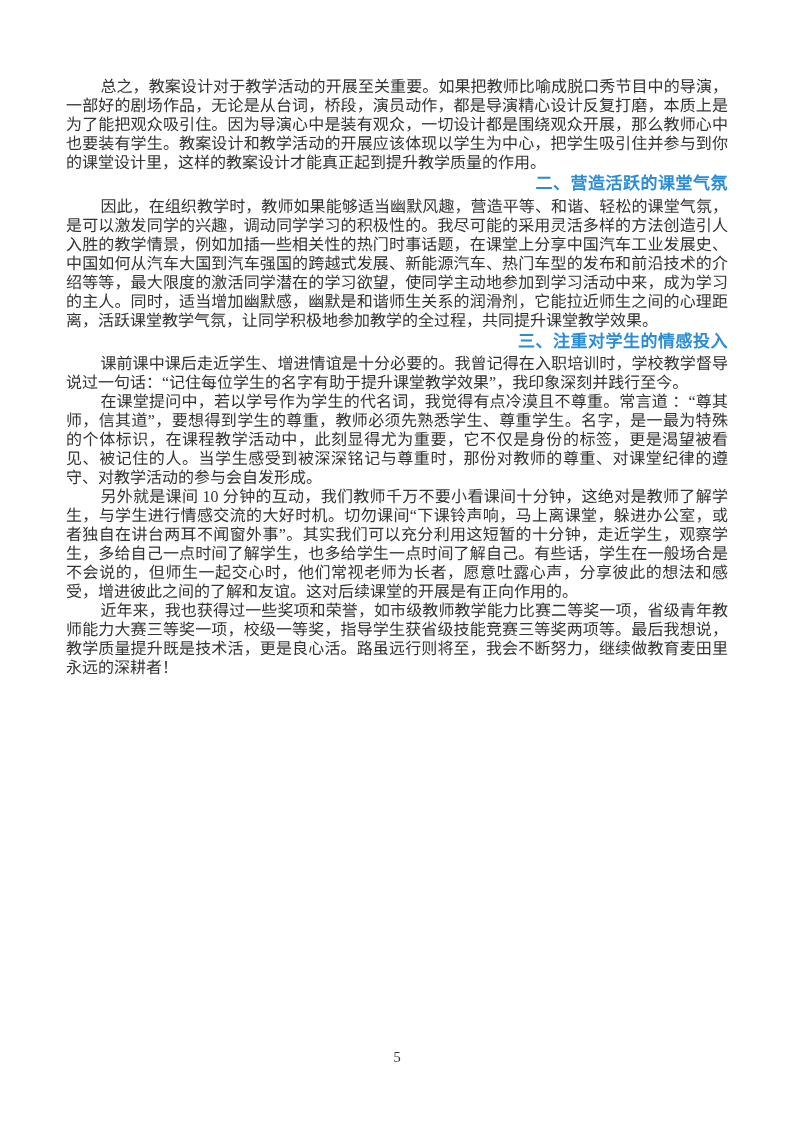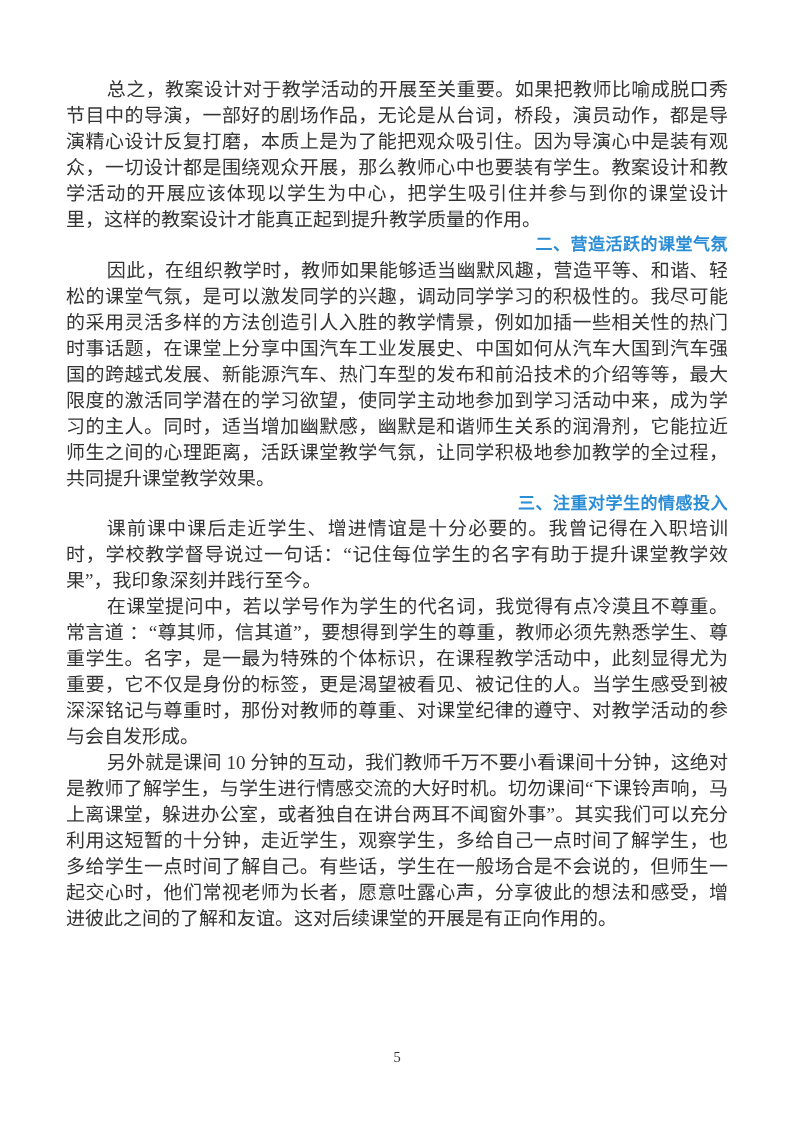--- a/index.html
+++ b/index.html
@@ -16,22 +16,22 @@
     font-family: "Liberation Serif", "DejaVu Serif", serif;
   }
   .content {
     position: absolute;
     top: 77px;
     left: 66px;
     width: 662px;
   }
   .para {
     margin: 0;
-    font-size: 19px;
-    line-height: 26px;
+    font-size: 16px;
+    line-height: 19px;
     color: #333333;
     text-align: justify;
     text-indent: 2.15em;
     font-family: "Liberation Serif", "DejaVu Serif", serif;
     word-break: break-all;
   }
   .heading {
     margin: 0;
     font-size: 17px;
     line-height: 24.5px;
@@ -59,15 +59,16 @@
 
 <div class="page">
   <div class="content">
     <p class="para">总之，教案设计对于教学活动的开展至关重要。如果把教师比喻成脱口秀节目中的导演，一部好的剧场作品，无论是从台词，桥段，演员动作，都是导演精心设计反复打磨，本质上是为了能把观众吸引住。因为导演心中是装有观众，一切设计都是围绕观众开展，那么教师心中也要装有学生。教案设计和教学活动的开展应该体现以学生为中心，把学生吸引住并参与到你的课堂设计里，这样的教案设计才能真正起到提升教学质量的作用。</p>
     <h2 class="heading">二、营造活跃的课堂气氛</h2>
     <p class="para">因此，在组织教学时，教师如果能够适当幽默风趣，营造平等、和谐、轻松的课堂气氛，是可以激发同学的兴趣，调动同学学习的积极性的。我尽可能的采用灵活多样的方法创造引人入胜的教学情景，例如加插一些相关性的热门时事话题，在课堂上分享中国汽车工业发展史、中国如何从汽车大国到汽车强国的跨越式发展、新能源汽车、热门车型的发布和前沿技术的介绍等等，最大限度的激活同学潜在的学习欲望，使同学主动地参加到学习活动中来，成为学习的主人。同时，适当增加幽默感，幽默是和谐师生关系的润滑剂，它能拉近师生之间的心理距离，活跃课堂教学气氛，让同学积极地参加教学的全过程，共同提升课堂教学效果。</p>
     <h2 class="heading">三、注重对学生的情感投入</h2>
     <p class="para">课前课中课后走近学生、增进情谊是十分必要的。我曾记得在入职培训时，学校教学督导说过一句话：“记住每位学生的名字有助于提升课堂教学效果”，我印象深刻并践行至今。</p>
     <p class="para">在课堂提问中，若以学号作为学生的代名词，我觉得有点冷漠且不尊重。常言道 ：“尊其师，信其道”，要想得到学生的尊重，教师必须先熟悉学生、尊重学生。名字，是一最为特殊的个体标识，在课程教学活动中，此刻显得尤为重要，它不仅是身份的标签，更是渴望被看见、被记住的人。当学生感受到被深深铭记与尊重时，那份对教师的尊重、对课堂纪律的遵守、对教学活动的参与会自发形成。</p>
     <p class="para">另外就是课间 10 分钟的互动，我们教师千万不要小看课间十分钟，这绝对是教师了解学生，与学生进行情感交流的大好时机。切勿课间“下课铃声响，马上离课堂，躲进办公室，或者独自在讲台两耳不闻窗外事”。其实我们可以充分利用这短暂的十分钟，走近学生，观察学生，多给自己一点时间了解学生，也多给学生一点时间了解自己。有些话，学生在一般场合是不会说的，但师生一起交心时，他们常视老师为长者，愿意吐露心声，分享彼此的想法和感受，增进彼此之间的了解和友谊。这对后续课堂的开展是有正向作用的。</p>
+    <p class="para">近年来，我也获得过一些奖项和荣誉，如市级教师教学能力比赛二等奖一项，省级青年教师能力大赛三等奖一项，校级一等奖，指导学生获省级技能竞赛三等奖两项等。最后我想说，教学质量提升既是技术活，更是良心活。路虽远行则将至，我会不断努力，继续做教育麦田里永远的深耕者！</p>
   </div>
   <div class="page-number">5</div>
 </div>
 
 </body></html>

